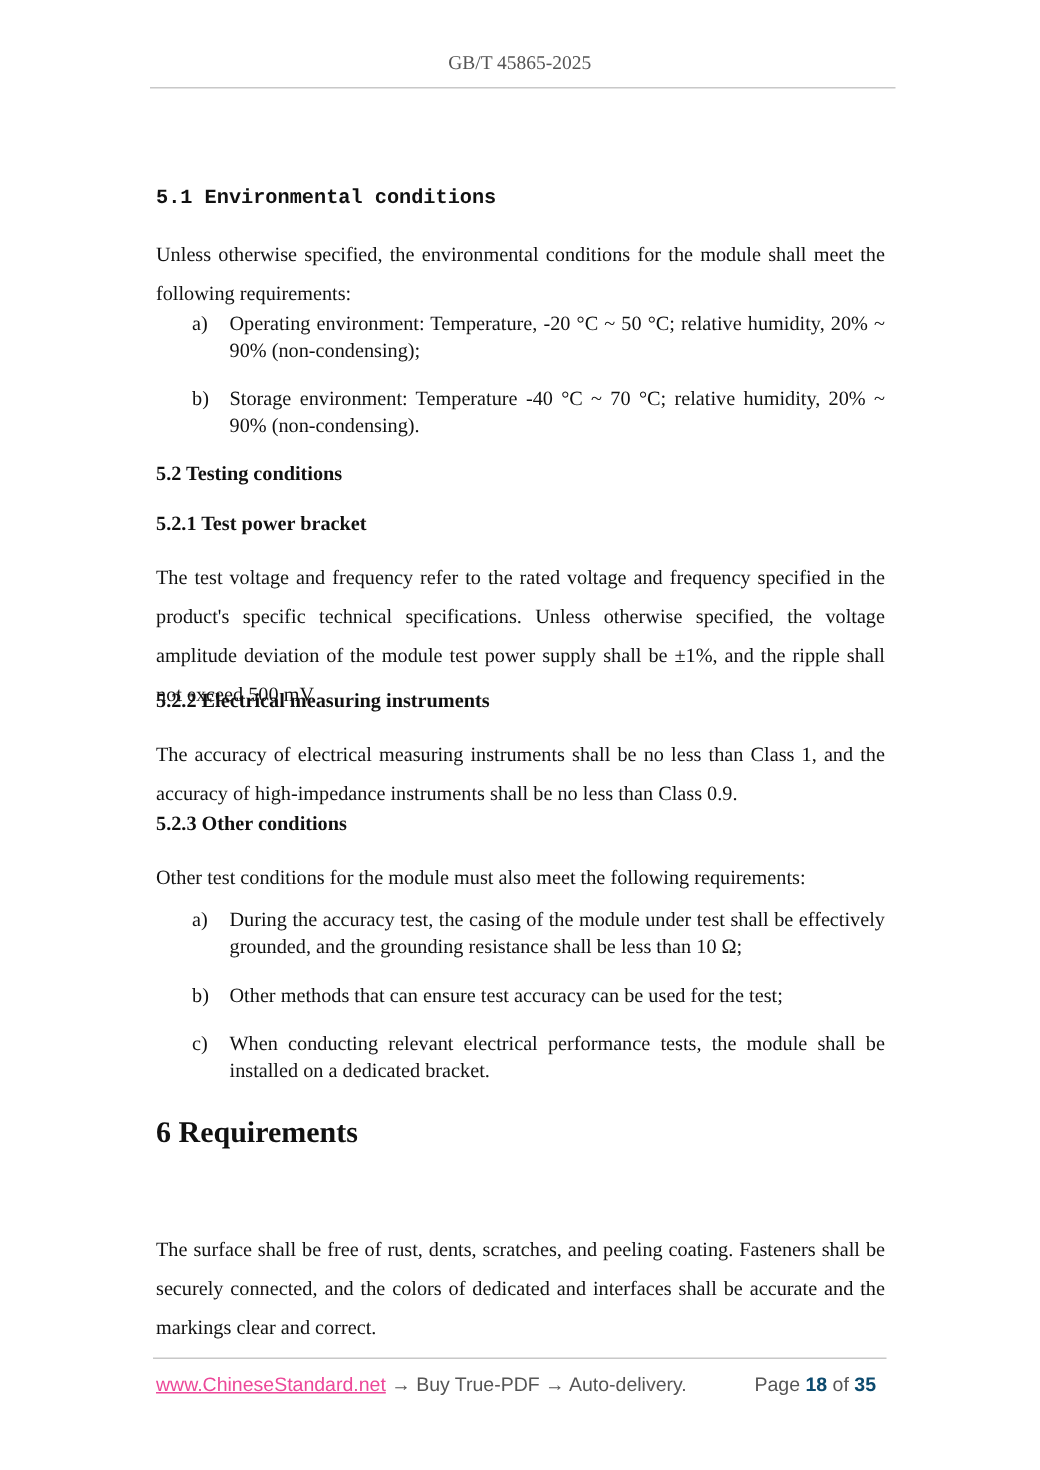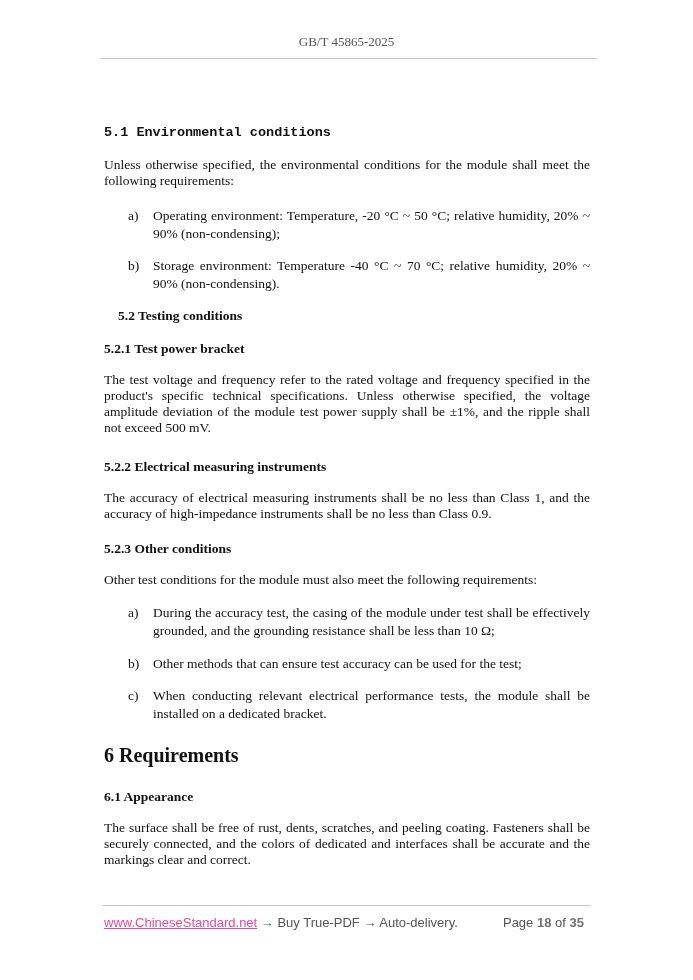--- a/index.html
+++ b/index.html
@@ -5,30 +5,30 @@
   html, body { margin: 0; padding: 0; background: #ffffff; }
   body { width: 693px; height: 980px; position: relative; overflow: hidden;
          font-family: "Liberation Serif", serif; color: #111; }
   .page { position: absolute; left: 0; top: 0; width: 693px; height: 980px; background: #fff; }
   .hdr { position: absolute; top: 34px; left: 0; width: 693px; text-align: center;
          font-size: 13px; color: #555; }
   .hdr-rule { position: absolute; top: 58px; left: 100px; width: 497px; height: 1px; background: #c8c8c8; }
   .abs { position: absolute; left: 104px; width: 486px; }
   .h1 { font-weight: bold; font-size: 20px; letter-spacing: 0; }
   .h2 { font-weight: bold; font-size: 13.5px; }
-  .p { font-size: 13.5px; line-height: 16px; text-align: justify; text-align-last: left; }
+  .p { font-size: 13.5px; line-height: 26px; text-align: justify; text-align-last: left; }
   .li { position: absolute; left: 128px; width: 462px; font-size: 13.5px; line-height: 18px; }
   .li .mk { position: absolute; left: 0; top: 0; }
   .li .tx { display: block; margin-left: 25px; text-align: justify; text-align-last: left; }
   .ftr-rule { position: absolute; top: 905px; left: 102px; width: 489px; height: 1px; background: #c8c8c8; }
   .ftr { position: absolute; top: 915px; left: 104px; width: 486px;
          font-family: "Liberation Sans", sans-serif; font-size: 13px; color: #555; }
   .ftr a { color: #ec4899; text-decoration: underline; }
   .ftr .pg { position: absolute; right: 6px; top: 0; }
-  .ftr .pg b { color: #737373; }
+  .ftr .pg b { color: #0c4a6e; }
 </style>
 </head>
 <body>
 
 <div class="page">
 
   <div class="hdr">GB/T 45865-2025</div>
   <div class="hdr-rule"></div>
 
 
@@ -37,21 +37,21 @@
 
   <div class="li" style="top:207px;">
     <span class="mk">a)</span>
     <span class="tx">Operating environment: Temperature, -20 °C ~ 50 °C; relative humidity, 20% ~ 90% (non-condensing);</span>
   </div>
   <div class="li" style="top:257px;">
     <span class="mk">b)</span>
     <span class="tx">Storage environment: Temperature -40 °C ~ 70 °C; relative humidity, 20% ~ 90% (non-condensing).</span>
   </div>
 
-  <div class="abs h2" style="top:308px;margin-left:14px;">5.2 Testing conditions</div>
+  <div class="abs h2" style="top:308px;">5.2 Testing conditions</div>
   <div class="abs h2" style="top:341px;">5.2.1 Test power bracket</div>
   <div class="abs p" style="top:372px;">The test voltage and frequency refer to the rated voltage and frequency specified in the product's specific technical specifications. Unless otherwise specified, the voltage amplitude deviation of the module test power supply shall be ±1%, and the ripple shall not exceed 500 mV.</div>
 
   <div class="abs h2" style="top:459px;">5.2.2 Electrical measuring instruments</div>
   <div class="abs p" style="top:490px;">The accuracy of electrical measuring instruments shall be no less than Class 1, and the accuracy of high-impedance instruments shall be no less than Class 0.9.</div>
 
   <div class="abs h2" style="top:541px;">5.2.3 Other conditions</div>
   <div class="abs p" style="top:572px;">Other test conditions for the module must also meet the following requirements:</div>
 
   <div class="li" style="top:604px;">
@@ -61,21 +61,20 @@
   <div class="li" style="top:655px;">
     <span class="mk">b)</span>
     <span class="tx">Other methods that can ensure test accuracy can be used for the test;</span>
   </div>
   <div class="li" style="top:687px;">
     <span class="mk">c)</span>
     <span class="tx">When conducting relevant electrical performance tests, the module shall be installed on a dedicated bracket.</span>
   </div>
 
   <div class="abs h1" style="top:744px;">6 Requirements</div>
-  <div class="abs h2" style="top:789px;">6.1 Appearance</div>
   <div class="abs p" style="top:820px;">The surface shall be free of rust, dents, scratches, and peeling coating. Fasteners shall be securely connected, and the colors of dedicated and interfaces shall be accurate and the markings clear and correct.</div>
 
   <div class="ftr-rule"></div>
   <div class="ftr">
     <a>www.ChineseStandard.net</a><span> → Buy True-PDF → Auto-delivery.</span>
     <span class="pg">
       <span>Page</span>
       <b>18</b>
       <span>of</span>
       <b>35</b>

